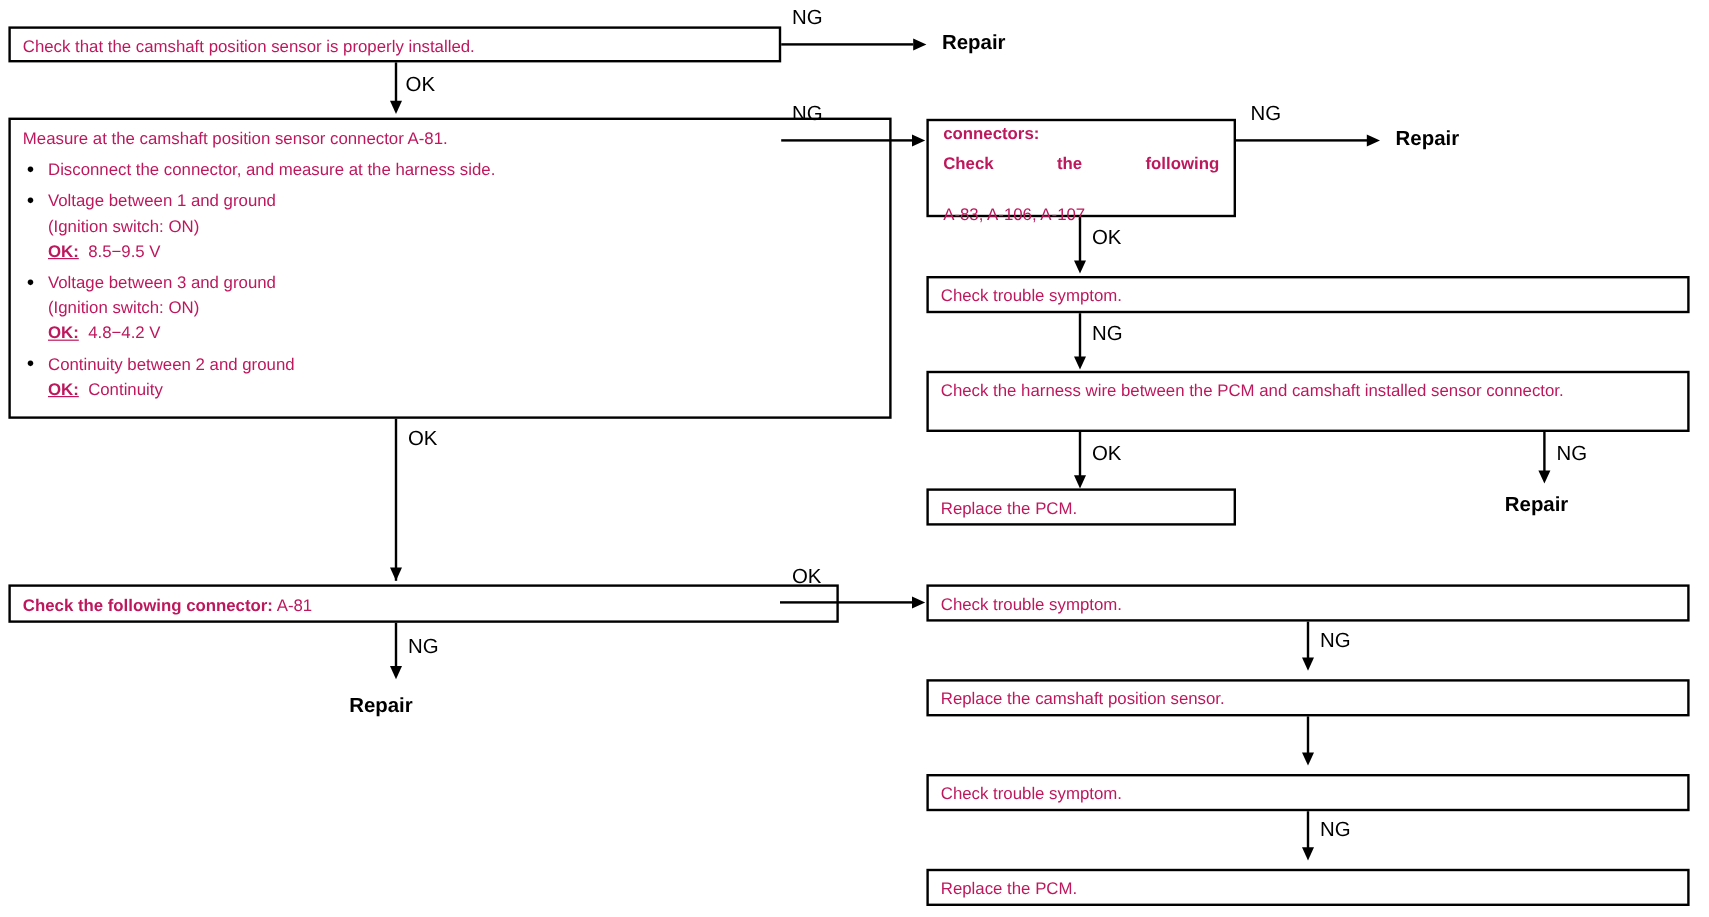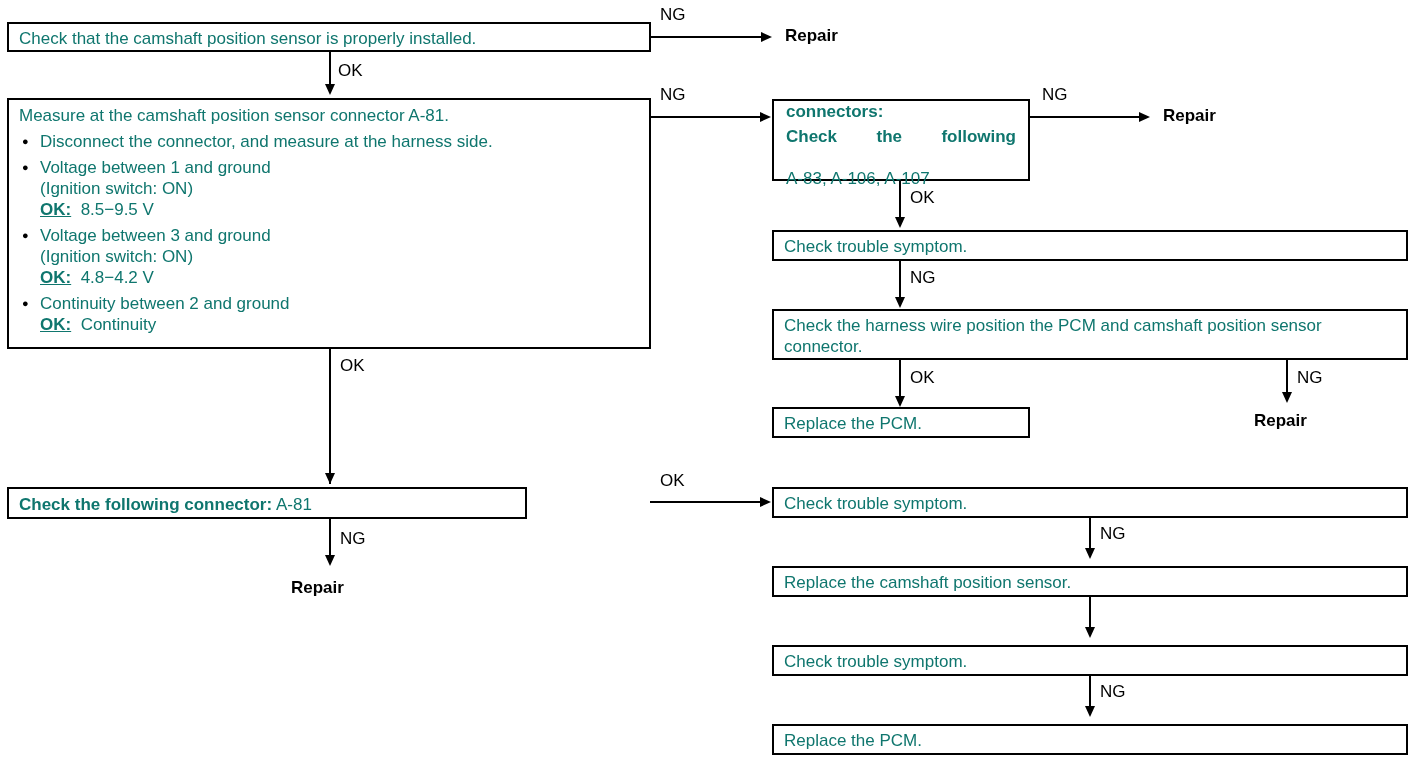--- a/index.html
+++ b/index.html
@@ -1,20 +1,20 @@
 <!DOCTYPE html>
 <html><head>
 <meta charset="utf-8">
 <style>
   html,body{margin:0;padding:0;background:#ffffff;}
   body{width:1424px;height:764px;font-family:"Liberation Sans",sans-serif;color:#000;}
   #canvas{position:relative;width:1424px;height:764px;overflow:hidden;background:#fff;}
 
   .box{position:absolute;border:2px solid #000;background:#fff;box-sizing:border-box;}
-  .box .txt{font-size:17px;line-height:21px;color:#0f766e;}
+  .box .txt{font-size:14px;line-height:21px;color:#be185d;}
 
   .flabel{position:absolute;font-size:17px;line-height:18px;white-space:nowrap;}
   .bold{font-weight:bold;}
 
   
   .vline{position:absolute;width:2px;background:#000;}
   .hline{position:absolute;height:2px;background:#000;}
   .arrow-down{position:absolute;width:0;height:0;border-left:5px solid transparent;border-right:5px solid transparent;border-top:11px solid #000;}
   .arrow-right{position:absolute;width:0;height:0;border-top:5px solid transparent;border-bottom:5px solid transparent;border-left:11px solid #000;}
 
@@ -40,21 +40,21 @@
 
   <div class="hline" style="left:651px;top:36px;width:110px;"></div>
   <div class="arrow-right" style="left:761px;top:32px;"></div>
   <div class="flabel" style="left:660px;top:6px;">NG</div>
   <div class="termlabel" style="left:785px;top:26px;">Repair</div>
 
   <div class="vline" style="left:329px;top:52px;height:34px;"></div>
   <div class="arrow-down" style="left:325px;top:84px;"></div>
   <div class="flabel" style="left:338px;top:62px;">OK</div>
 
-  <div class="box" style="left:7px;top:98px;width:644px;height:251px;">
+  <div class="box" style="left:7px;top:98px;width:736px;height:251px;">
     <div class="txt" style="padding:5px 0 0 10px;">Measure at the camshaft position sensor connector A-81.</div>
     <ul class="blist" style="margin-top:2px;">
       <li>
         <span class="txt">Disconnect the connector, and measure at the harness side.</span>
       </li>
       <li>
         <span class="txt">Voltage between 1 and ground</span>
         <span class="txt sub">(Ignition switch: ON)</span>
         <span class="txt okline"><span class="ok">OK:</span>&nbsp;&nbsp;<span>8.5−9.5 V</span></span>
       </li>
@@ -95,37 +95,37 @@
 
   <div class="box" style="left:772px;top:230px;width:636px;height:31px;">
     <div class="txt" style="padding:4px 0 0 10px;">Check trouble symptom.</div>
   </div>
 
   <div class="vline" style="left:899px;top:261px;height:38px;"></div>
   <div class="arrow-down" style="left:895px;top:297px;"></div>
   <div class="flabel" style="left:910px;top:269px;">NG</div>
 
   <div class="box" style="left:772px;top:309px;width:636px;height:51px;">
-    <div class="txt" style="padding:4px 18px 0 10px;">Check the harness wire position the PCM and camshaft position sensor connector.</div>
+    <div class="txt" style="padding:4px 18px 0 10px;">Check the harness wire between the PCM and camshaft installed sensor connector.</div>
   </div>
 
   <div class="vline" style="left:899px;top:360px;height:38px;"></div>
   <div class="arrow-down" style="left:895px;top:396px;"></div>
   <div class="flabel" style="left:910px;top:369px;">OK</div>
 
   <div class="vline" style="left:1286px;top:360px;height:34px;"></div>
   <div class="arrow-down" style="left:1282px;top:392px;"></div>
   <div class="flabel" style="left:1297px;top:369px;">NG</div>
   <div class="termlabel" style="left:1254px;top:411px;">Repair</div>
 
   <div class="box" style="left:772px;top:407px;width:258px;height:31px;">
     <div class="txt" style="padding:4px 0 0 10px;">Replace the PCM.</div>
   </div>
 
-  <div class="box" style="left:7px;top:487px;width:520px;height:32px;">
+  <div class="box" style="left:7px;top:487px;width:692px;height:32px;">
     <div class="txt" style="padding:5px 0 0 10px;">
       <span class="bold">Check the following connector:</span>
       <span>A-81</span>
     </div>
   </div>
 
   <div class="hline" style="left:650px;top:501px;width:111px;"></div>
   <div class="arrow-right" style="left:760px;top:497px;"></div>
   <div class="flabel" style="left:660px;top:472px;">OK</div>
 

